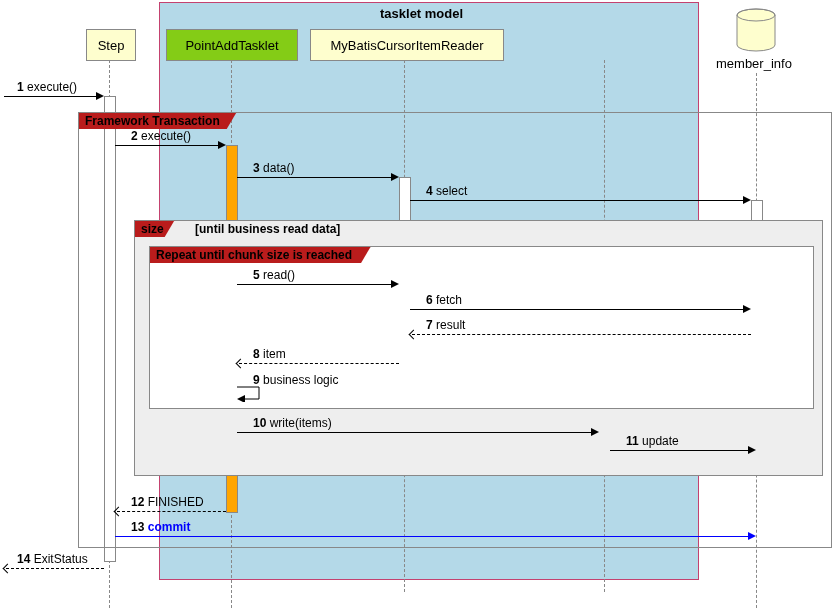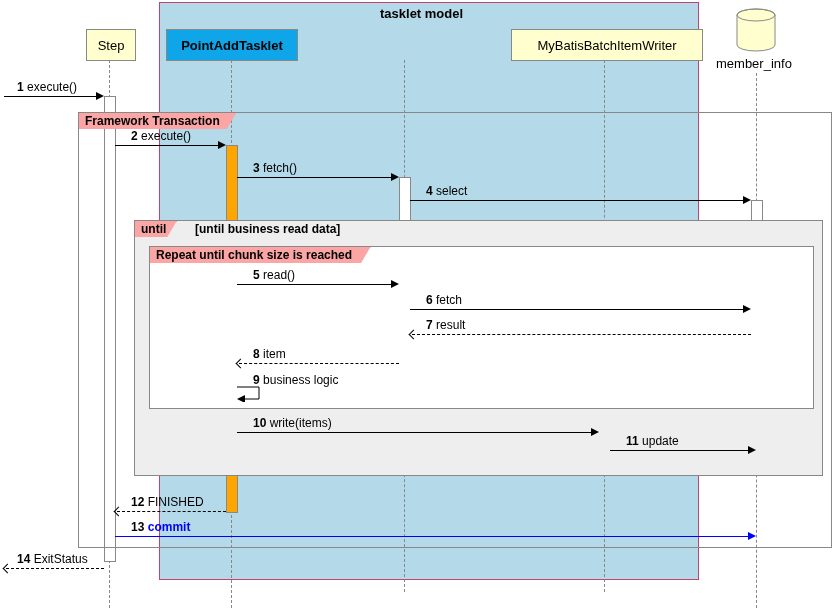--- a/index.html
+++ b/index.html
@@ -31,21 +31,21 @@
     top: 29px;
     height: 30px;
     border: 1px solid #888;
     background: #fefece;
     display: flex;
     align-items: center;
     justify-content: center;
     padding: 0 6px;
     font-size: 13px;
   }
-  .participant.orange { background: #0ea5e9; font-weight: bold; }
+  .participant.orange { background: #84cc16; }
   .lifeline {
     position: absolute;
     top: 60px;
     width: 0;
     height: 548px;
     border-left: 1px dashed #888;
   }
   .activation {
     position: absolute;
     width: 10px;
@@ -62,21 +62,21 @@
   .fragment {
     position: absolute;
     border: 1px solid #888;
     background: #fff;
   }
   .fragment.grey { background: #eee; }
   .fragment.transparent { background: transparent; }
   .fragment-tab {
     position: absolute;
     left: -1px; top: -1px;
-    background: #fca5a5;
+    background: #b91c1c;
     border: 1px solid #888;
     border-bottom: none;
     padding: 1px 10px 1px 6px;
     font-weight: bold;
     font-size: 12px;
     clip-path: polygon(0 0, 100% 0, calc(100% - 10px) 100%, 0 100%);
   }
   .fragment-guard {
     position: absolute;
     font-weight: bold;
@@ -116,21 +116,21 @@
 </style>
 </head>
 <body>
 <div class="container">
 
 <div class="tasklet-box"></div>
 <div class="tasklet-title">tasklet model</div>
 
 <div class="participant" style="left:86px;width:36px">Step</div>
 <div class="participant orange" style="left:166px;width:118px">PointAddTasklet</div>
-<div class="participant" style="left:511px;width:178px">MyBatisBatchItemWriter</div>
+<div class="participant" style="left:310px;width:180px">MyBatisCursorItemReader</div>
 
 <div class="db-cyl">
   <svg width="40" height="44" viewBox="0 0 40 44">
     <ellipse cx="20" cy="7" rx="19" ry="6" fill="#fefece" stroke="#888"></ellipse>
     <path d="M1 7 L1 37 A19 6 0 0 0 39 37 L39 7" fill="#fefece" stroke="#888"></path>
     <ellipse cx="20" cy="7" rx="19" ry="6" fill="none" stroke="#888"></ellipse>
   </svg>
 </div>
 <div class="db-label">member_info</div>
 
@@ -144,37 +144,37 @@
 <div class="activation orange" style="left:226px;top:145px;height:366px"></div>
 <div class="activation" style="left:399px;top:177px;height:198px"></div>
 <div class="activation" style="left:751px;top:200px;height:156px"></div>
 <div class="activation" style="left:599px;top:432px;height:30px"></div>
 
 <div class="fragment transparent" style="left:78px;top:112px;width:752px;height:434px">
   <div class="fragment-tab" style="padding-right:16px">Framework Transaction</div>
 </div>
 
 <div class="fragment grey" style="left:134px;top:220px;width:687px;height:254px">
-  <div class="fragment-tab">until</div>
+  <div class="fragment-tab">size</div>
   <div class="fragment-guard" style="left:60px">[until business read data]</div>
 </div>
 
 <div class="fragment" style="left:149px;top:246px;width:663px;height:161px">
   <div class="fragment-tab" style="padding-right:18px">Repeat until chunk size is reached</div>
 </div>
 
 <div class="msg" style="left:8px;top:80px"><span class="num">1</span> <span>execute()</span></div>
 <div class="arrow-line" style="left:4px;top:96px;width:98px"></div>
 <div class="arrow-head right" style="left:96px;top:92px"></div>
 
 <div class="msg" style="left:122px;top:129px"><span class="num">2</span> <span>execute()</span></div>
 <div class="arrow-line" style="left:115px;top:145px;width:109px"></div>
 <div class="arrow-head right" style="left:218px;top:141px"></div>
 
-<div class="msg" style="left:244px;top:161px"><span class="num">3</span> <span>fetch()</span></div>
+<div class="msg" style="left:244px;top:161px"><span class="num">3</span> <span>data()</span></div>
 <div class="arrow-line" style="left:237px;top:177px;width:160px"></div>
 <div class="arrow-head right" style="left:391px;top:173px"></div>
 
 <div class="msg" style="left:417px;top:184px"><span class="num">4</span> <span>select</span></div>
 <div class="arrow-line" style="left:410px;top:200px;width:339px"></div>
 <div class="arrow-head right" style="left:743px;top:196px"></div>
 
 <div class="msg" style="left:244px;top:268px"><span class="num">5</span> <span>read()</span></div>
 <div class="arrow-line" style="left:237px;top:284px;width:160px"></div>
 <div class="arrow-head right" style="left:391px;top:280px"></div>

